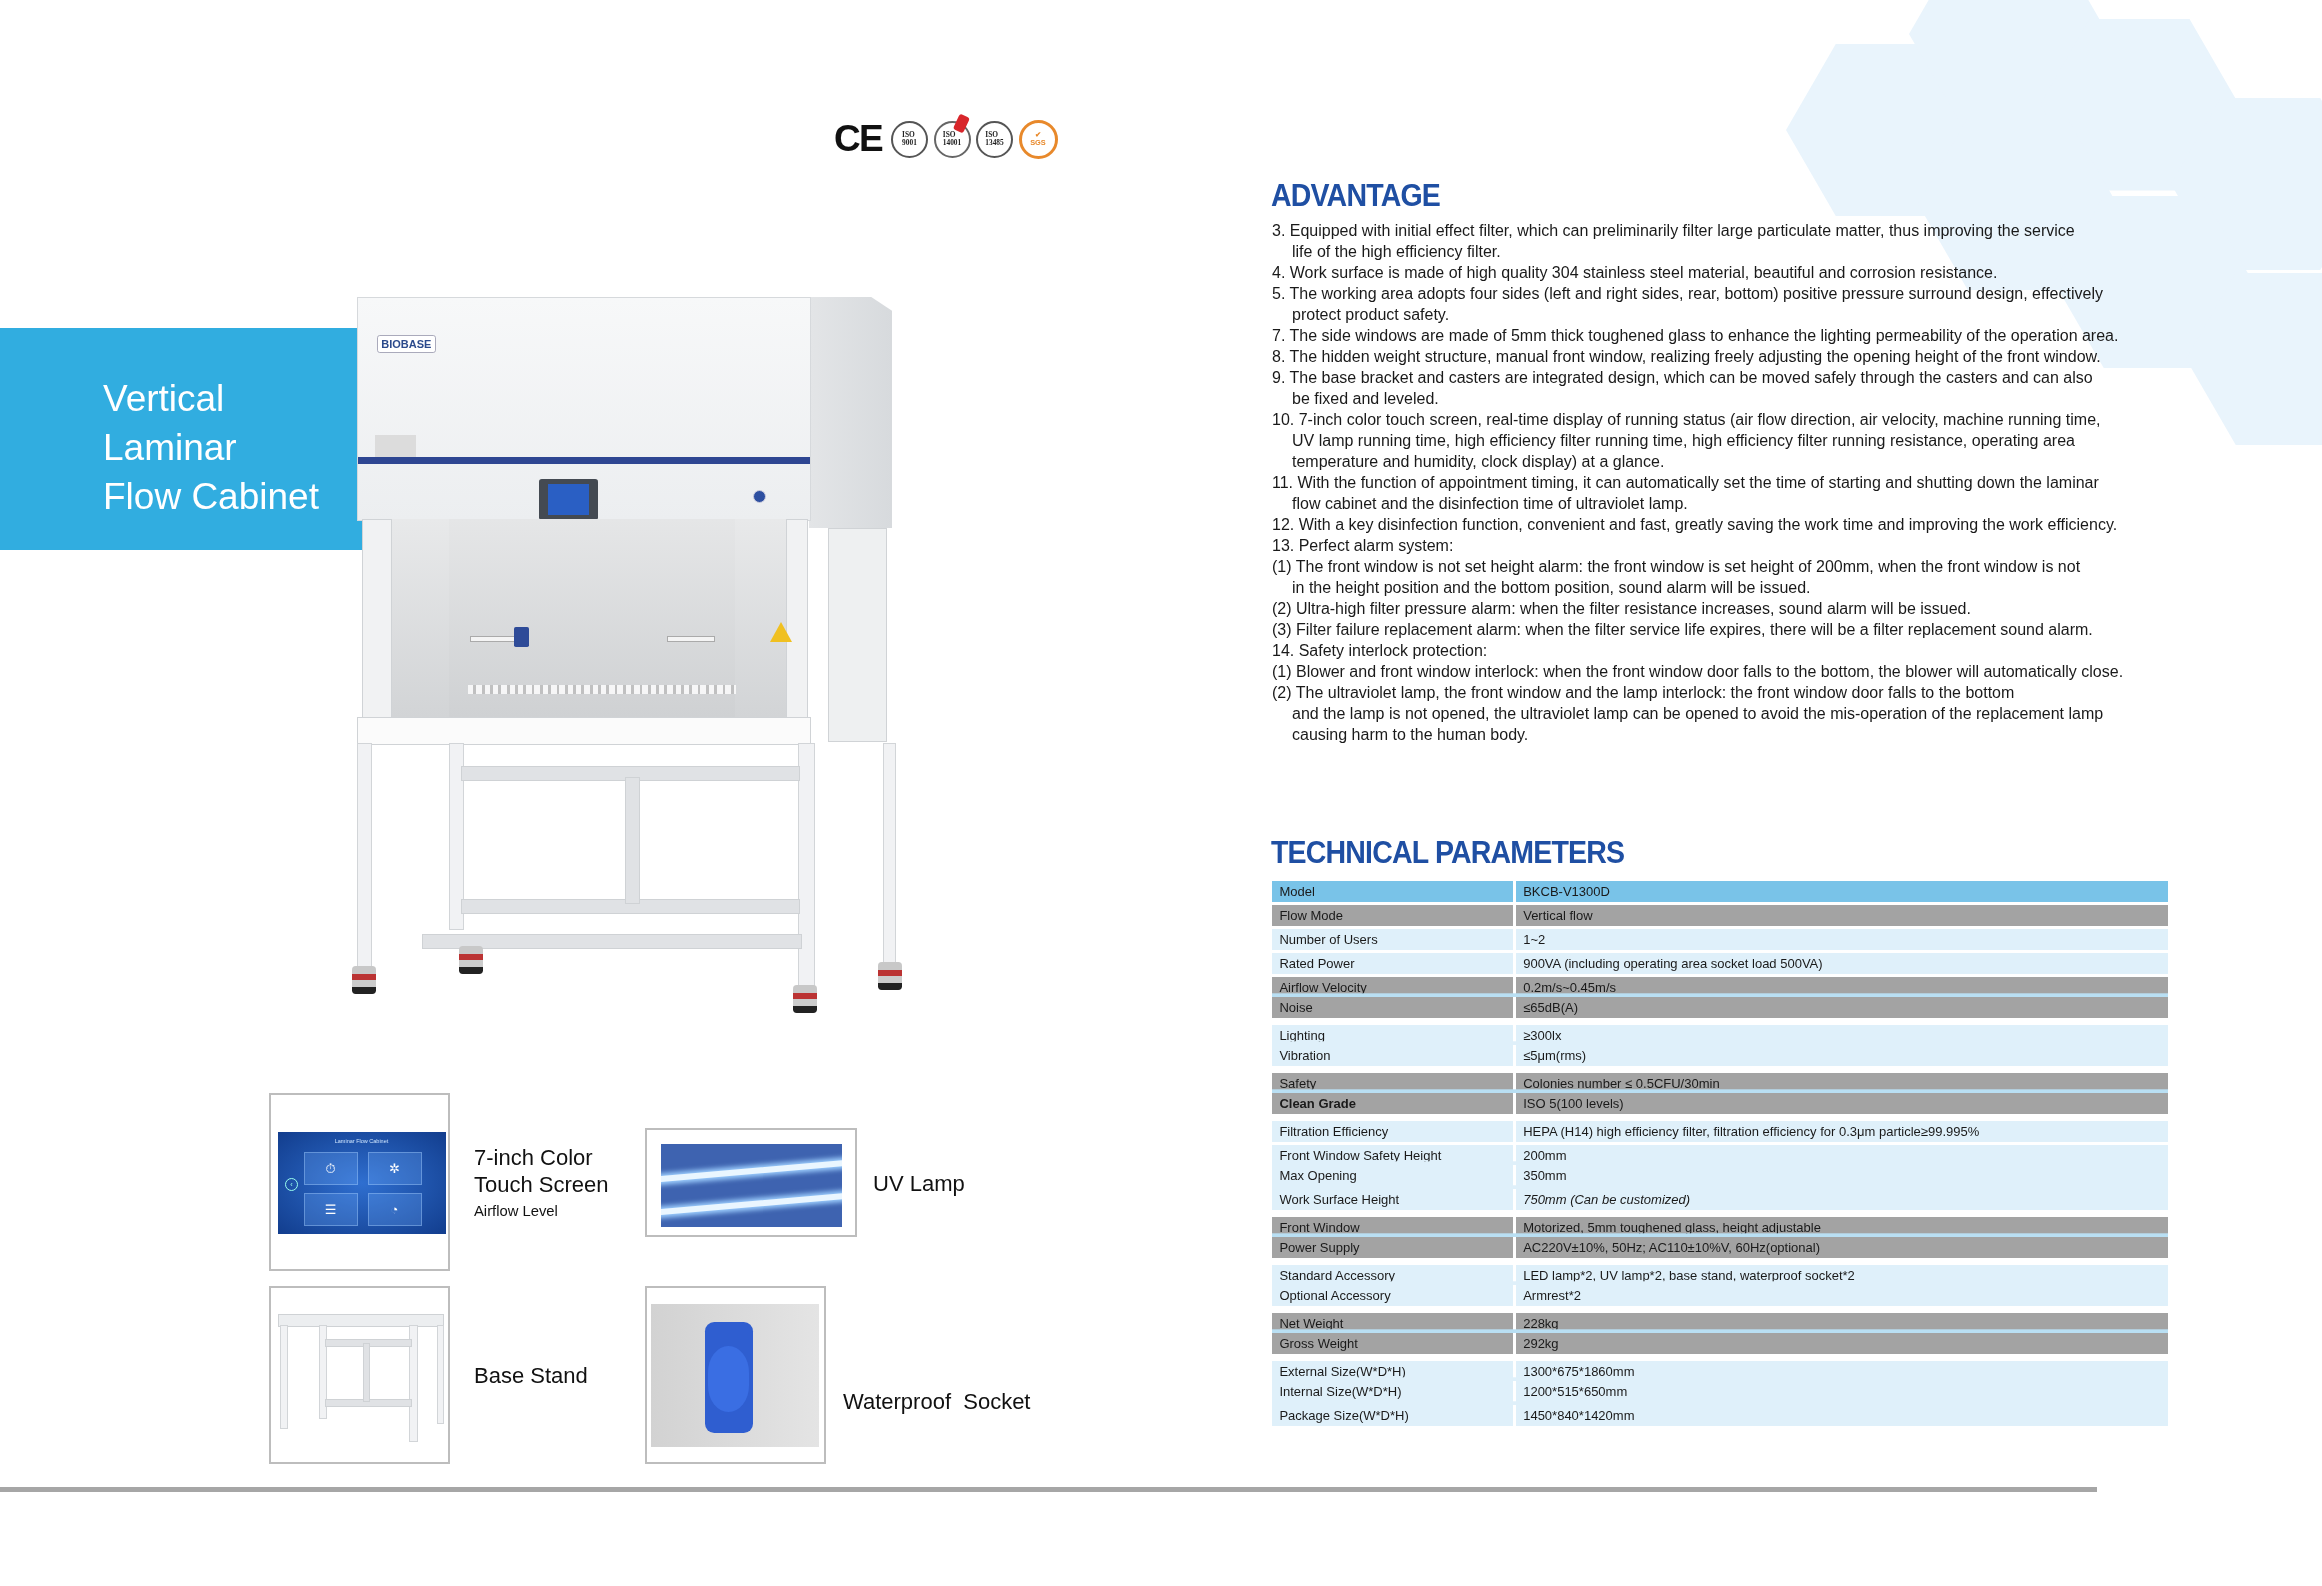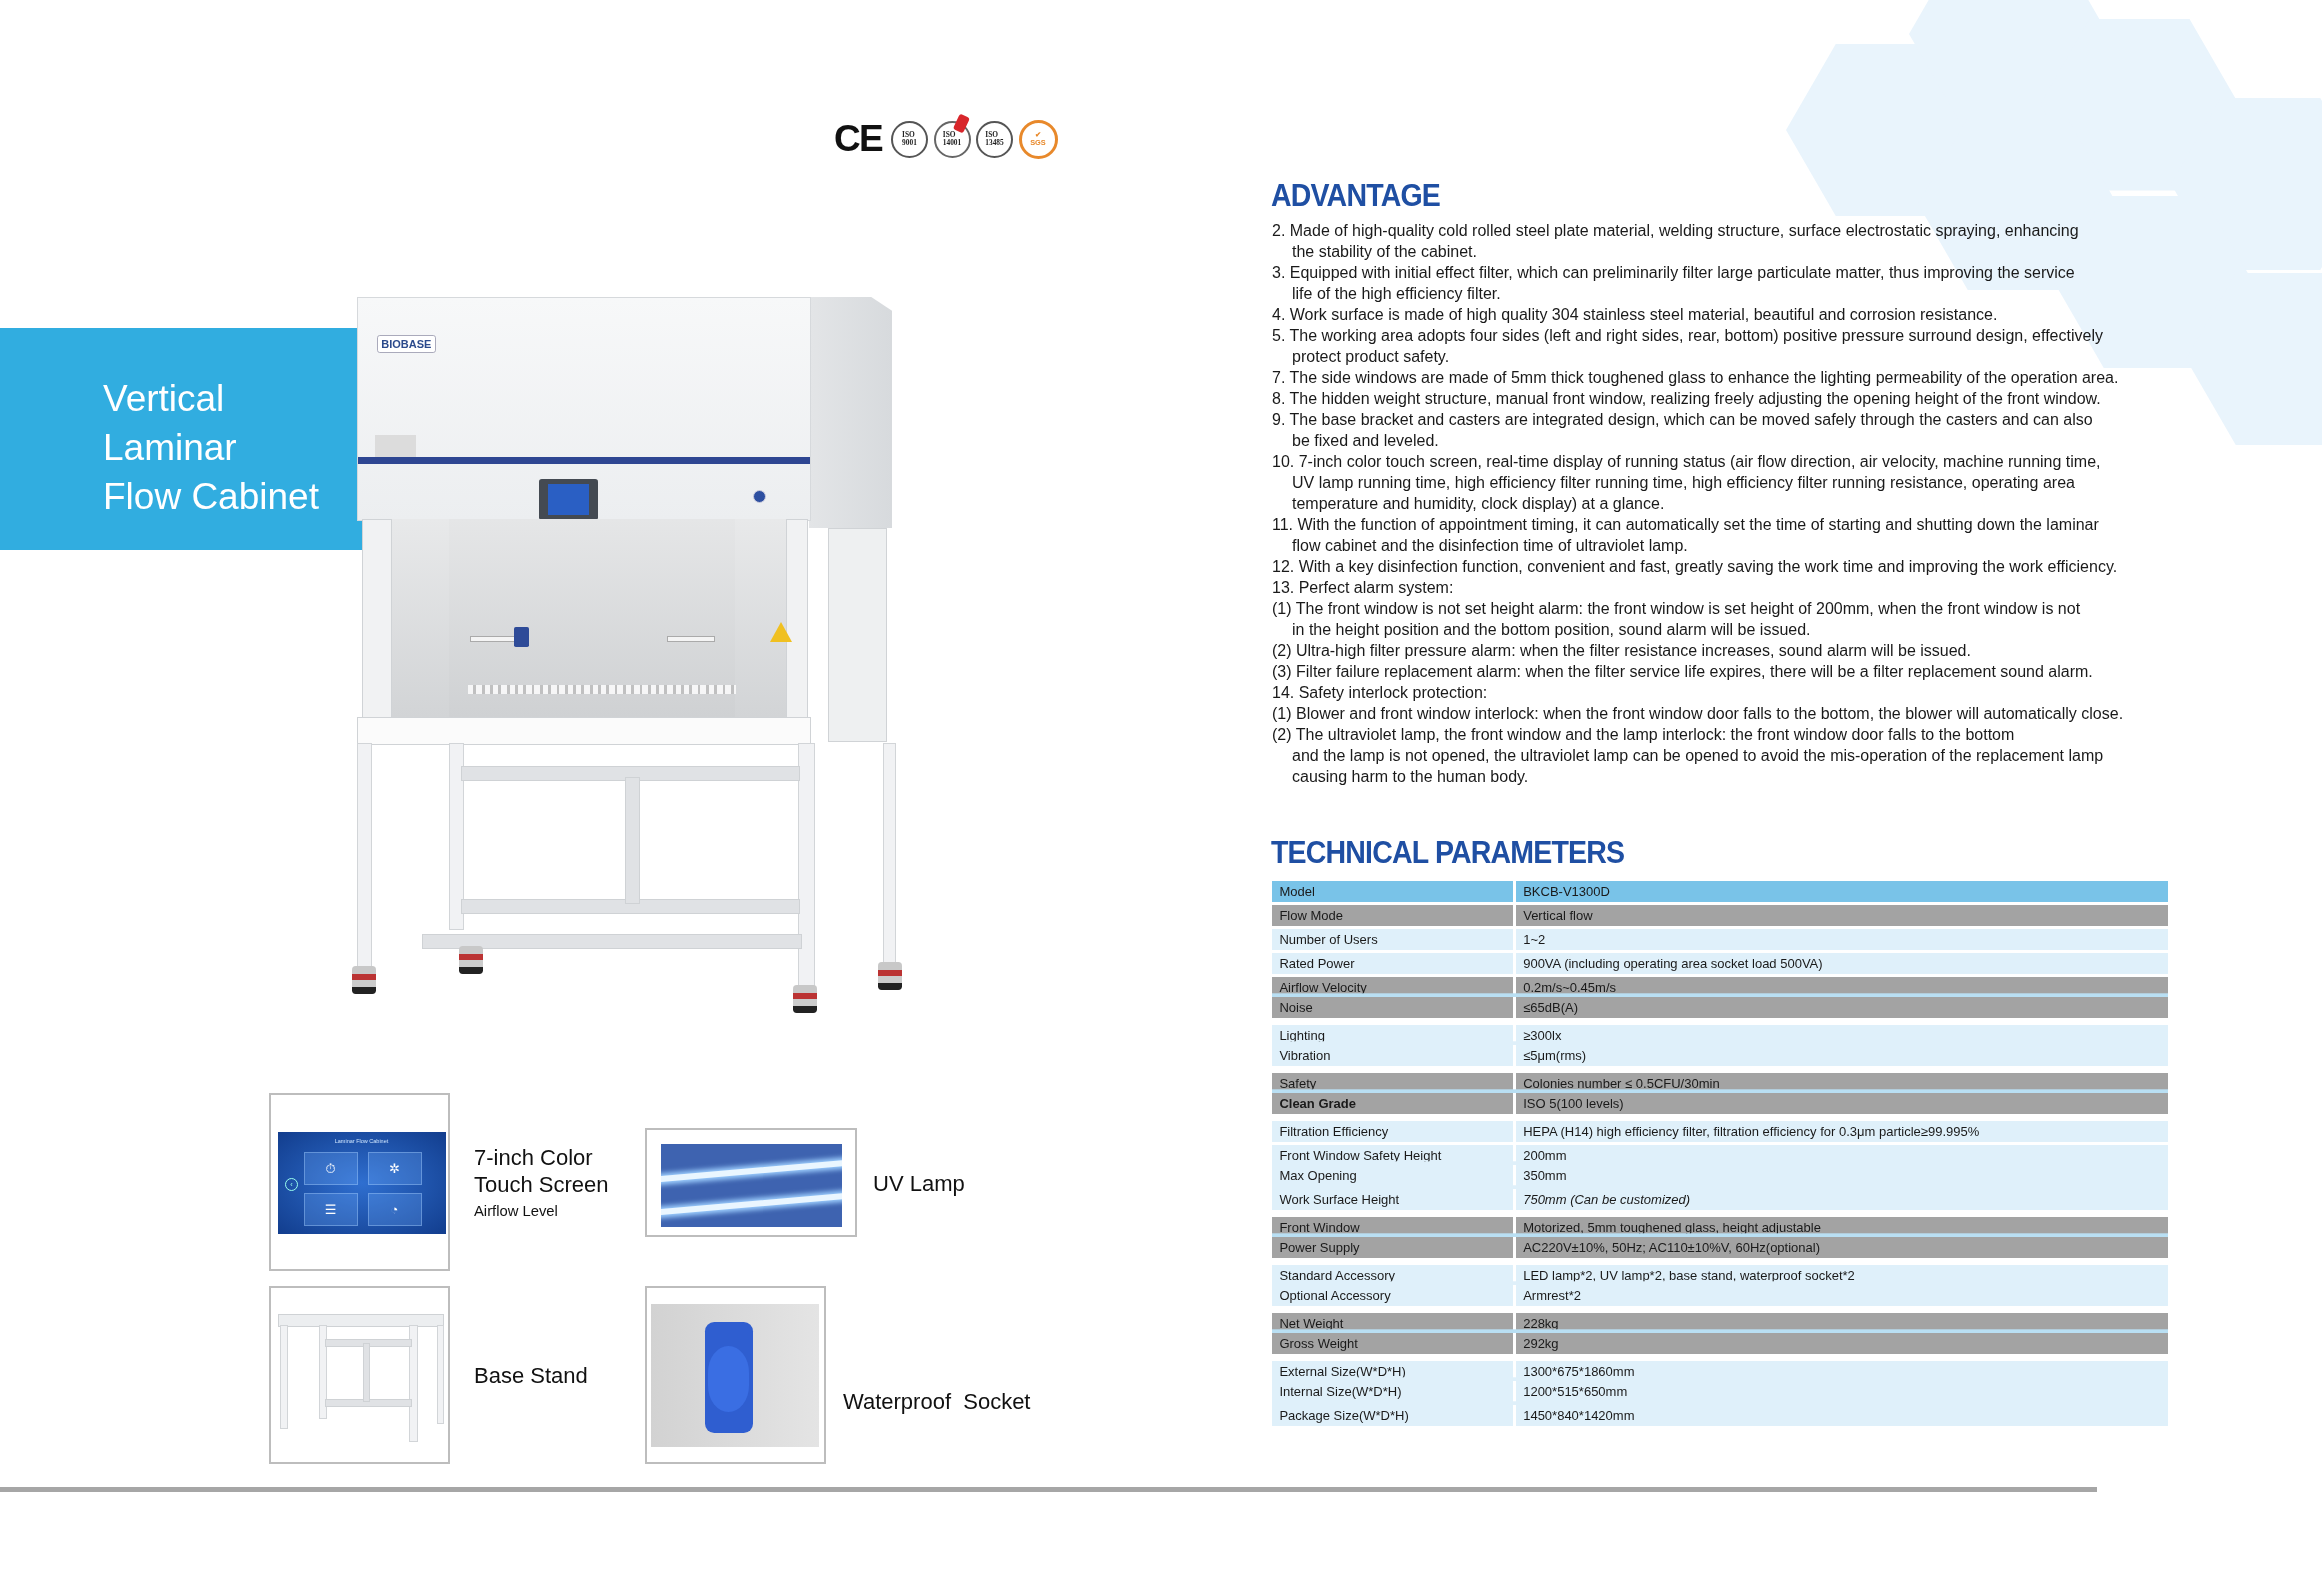--- a/index.html
+++ b/index.html
@@ -180,24 +180,20 @@
   <div class="socket-bg" style="left:3.7px;width:168px;">
     <div class="socket-body" style="left:54px;"></div>
     <div class="socket-flap" style="left:57px;"></div>
   </div>
 </div>
 <div class="feat-label" style="left:843px;top:1388px;white-space:pre;">Waterproof  Socket</div>
 
 <div class="section-title" style="left:1271px;top:178px;">ADVANTAGE</div>
 <ul class="adv" id="adv-list">
     <li>
-      <span style="display: block;">2. Made of high-quality cold rolled steel plate material, welding structure, surface electrostatic spraying, enhancing</span>
-      <span class="ind" style="display: block;">the stability of the cabinet.</span>
-    </li>
-    <li>
       <span style="display: block;">3. Equipped with initial effect filter, which can preliminarily filter large particulate matter, thus improving the service</span>
       <span class="ind" style="display: block;">life of the high efficiency filter.</span>
     </li>
     <li>
       <span style="display: block;">4. Work surface is made of high quality 304 stainless steel material, beautiful and corrosion resistance.</span>
     </li>
     <li>
       <span style="display: block;">5. The working area adopts four sides (left and right sides, rear, bottom) positive pressure surround design, effectively</span>
       <span class="ind" style="display: block;">protect product safety.</span>
     </li>

